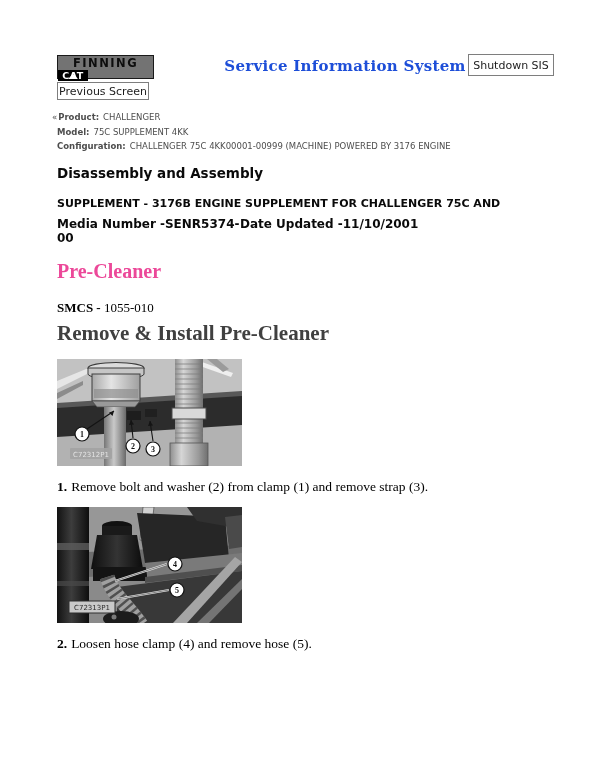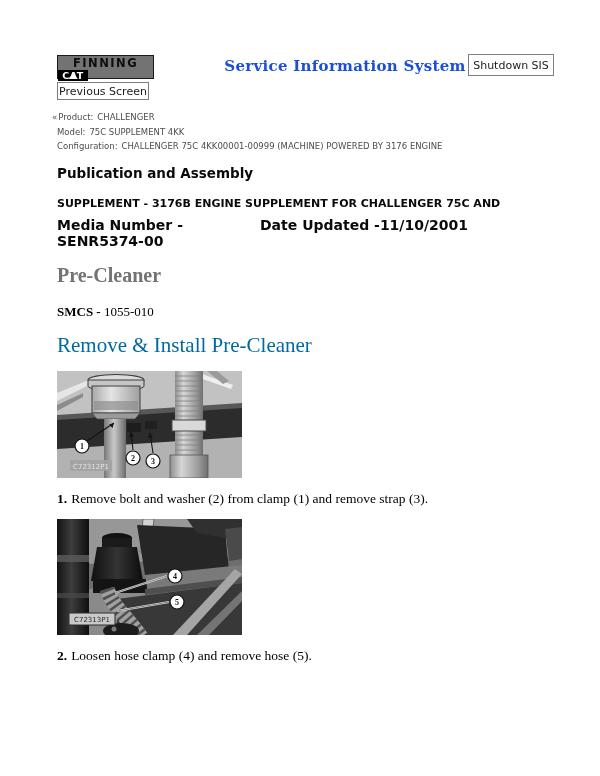--- a/index.html
+++ b/index.html
@@ -41,37 +41,37 @@
     display:flex; align-items:center; justify-content:center; cursor:pointer;
   }
   .btn-shutdown { position:absolute; left:460px; top:54px; width:86px; height:22px;margin-left:8px; }
   .btn-prev     { position:absolute; left:57px;  top:82px; width:92px; height:18px; }
 
   
   .content { position:absolute; left:57px; top:110px; width:500px; }
 
   .product-info { color:#4d4d4d; font-size:8.5px; }
   .product-info .row { line-height:14.5px; white-space:nowrap; }
-  .product-info .lbl { font-weight:400; margin-right:4px; }
+  .product-info .lbl { font-weight:700; margin-right:4px; }
   .product-info .marker { margin-left:-5px; margin-right:1px; }
 
   .doc-type   { margin-top:11px; font-size:13.5px; font-weight:700; color:#0a0a0a; }
   .doc-suppl  { margin-top:16px;  font-size:11px;   font-weight:700; color:#0a0a0a; }
-  .media-row  { margin-top:7px; display:flex; font-size:14px; font-weight:700; color:#0a0a0a;gap:20px; }
+  .media-row  { margin-top:7px; display:flex; font-size:12px; font-weight:700; color:#0a0a0a; }
   .media-row .m1 { width:183px; } .media-row .m2 { width:185px; } .media-row .m3 { flex:1; }
 
   .topic-title {
     margin-top:15px; font-family:"Liberation Serif", serif; font-weight:700;
-    font-size:20px; color:#737373;
+    font-size:20px; color:#ec4899;
   }
   .smcs { margin-top:17px; font-family:"Liberation Serif", serif; font-size:13px; }
   .smcs b { font-weight:700; }
   .section-title {
-    margin-top:13px; font-family:"Liberation Serif", serif; font-weight:400;
-    font-size:21px; color:#0369a1;
+    margin-top:5px; font-family:"Liberation Serif", serif; font-weight:700;
+    font-size:21px; color:#404040;
   }
 
   figure.photo { margin-top:13px; line-height:0; }
   figure.photo + .step { margin-top:12px; }
   figure#fig2 { margin-top:12px; }
   .step {
     margin-top:12px; font-family:"Liberation Serif", serif; font-size:13.5px;
     line-height:17px; color:#000;
   }
   .step b { font-weight:700; margin-right:4px; }
@@ -101,21 +101,21 @@
         <span class="marker">«</span><span class="lbl">Product:</span><span>CHALLENGER</span>
       </div>
       <div class="row">
         <span class="lbl">Model:</span><span>75C SUPPLEMENT 4KK</span>
       </div>
       <div class="row">
         <span class="lbl">Configuration:</span><span>CHALLENGER 75C 4KK00001-00999 (MACHINE) POWERED BY 3176 ENGINE</span>
       </div>
     </div>
 
-    <div class="doc-type">Publication and Assembly</div>
+    <div class="doc-type">Disassembly and Assembly</div>
     <div class="doc-suppl">SUPPLEMENT - 3176B ENGINE SUPPLEMENT FOR CHALLENGER 75C AND</div>
     <div class="media-row">
       <span class="m1">Media Number -SENR5374-00</span>
       <span class="m3">Date Updated -11/10/2001</span>
     </div>
 
     <h1 class="topic-title">Pre-Cleaner</h1>
     <p class="smcs">
       <b>SMCS -</b> <span>1055-010</span>
     </p>

